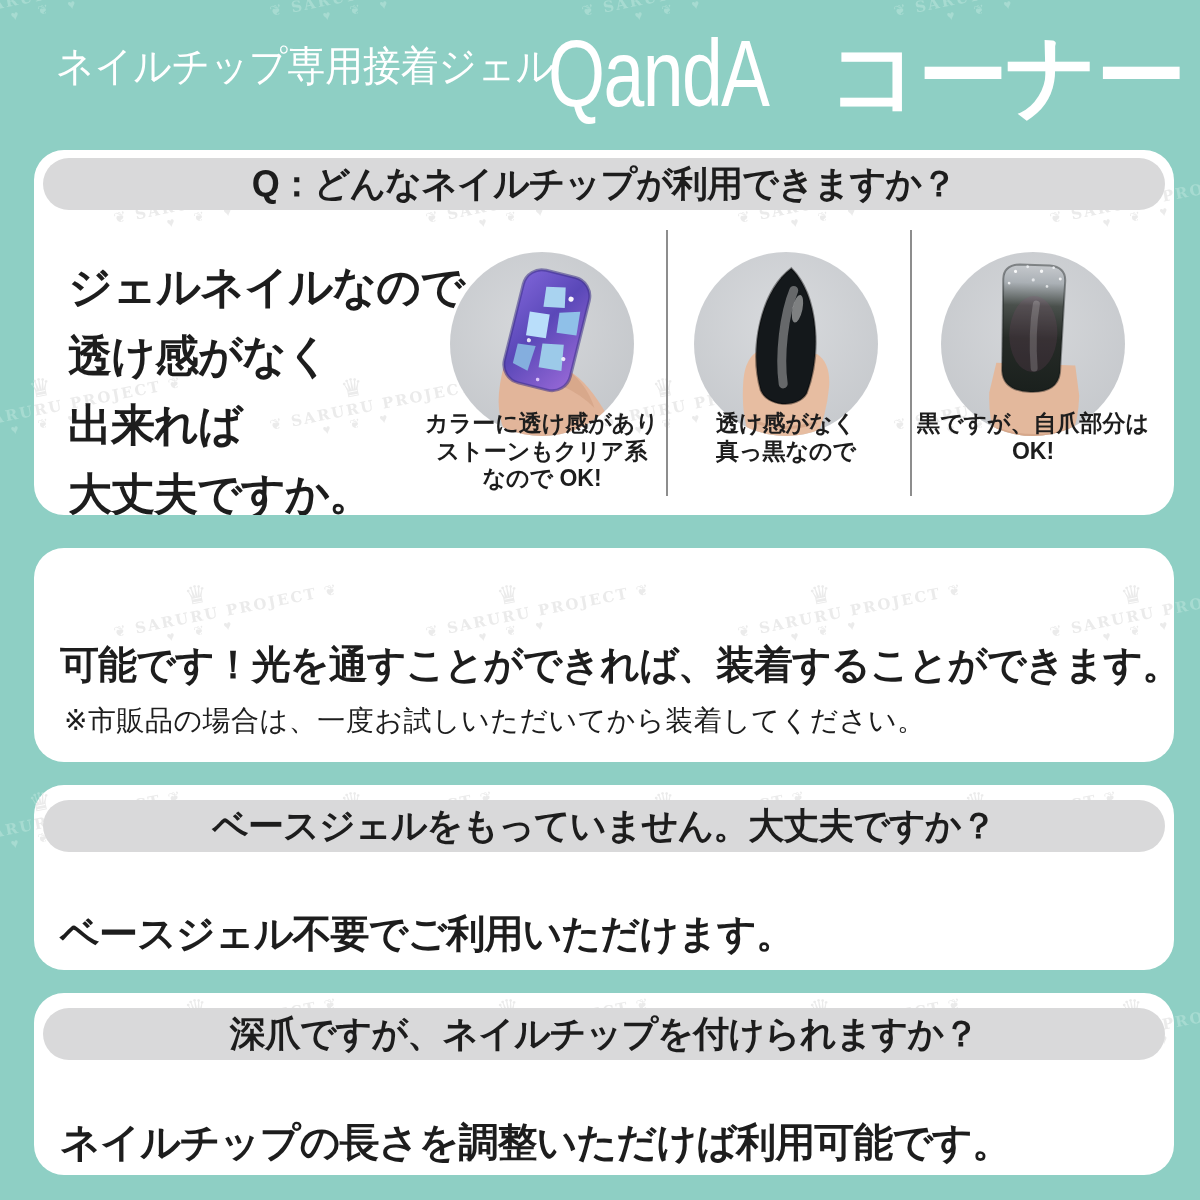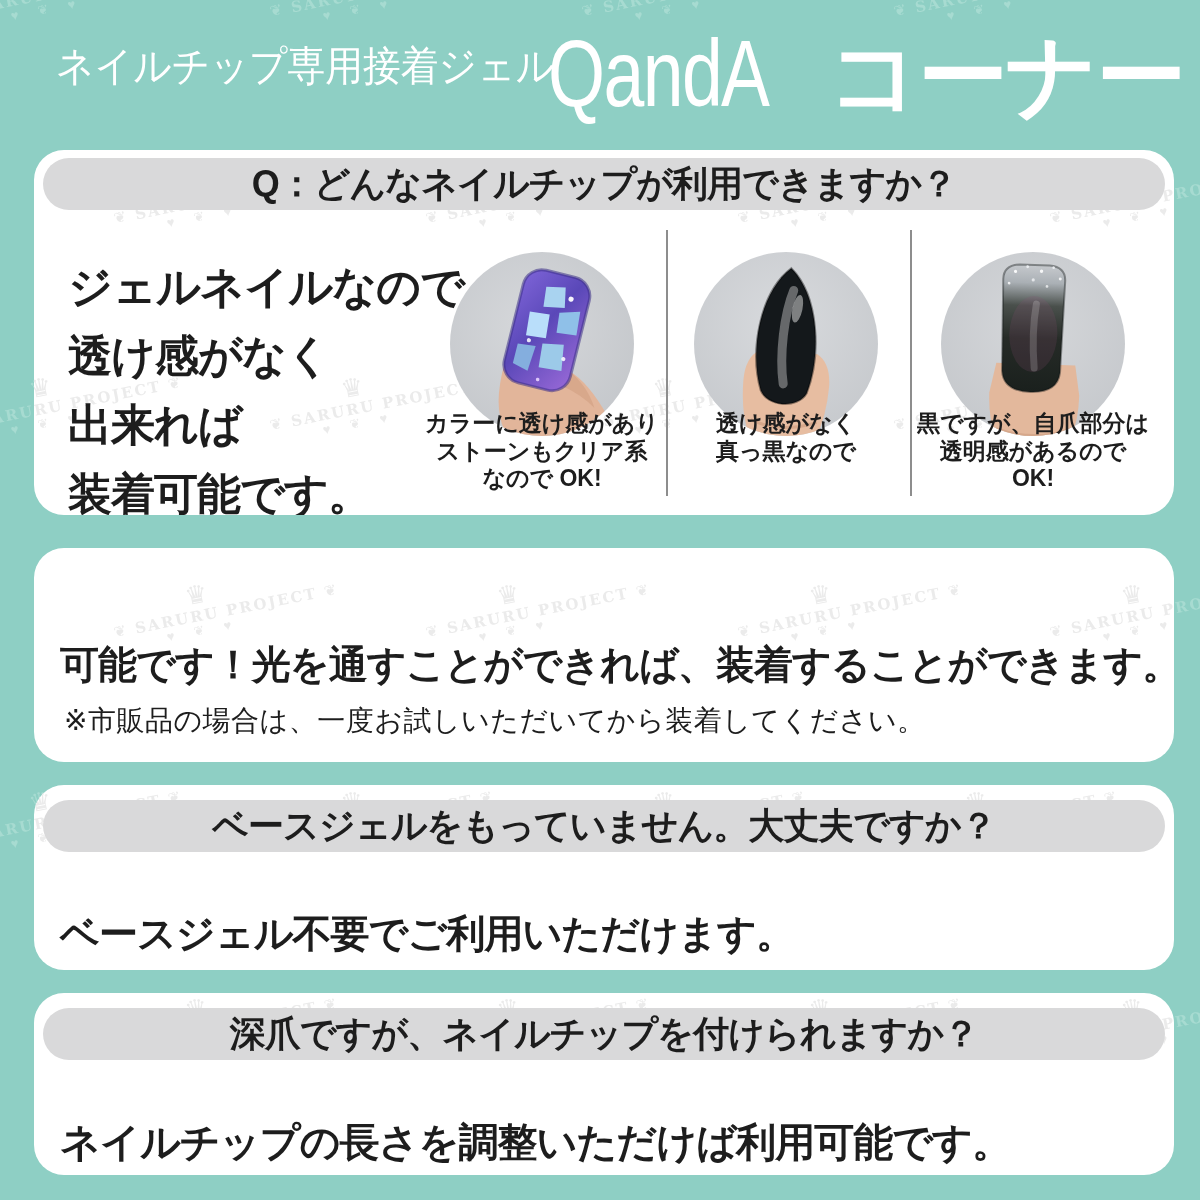--- a/index.html
+++ b/index.html
@@ -243,21 +243,21 @@
       </div>
 
     <div class="qbar">
       <span>Q：どんなネイルチップが利用できますか？</span>
     </div>
 
     <div class="lead">
       <span>ジェルネイルなので、</span>
       <span>透け感がなく</span>
       <span>出来れば</span>
-      <span>装着可能です。</span>
+      <span>大丈夫ですか。</span>
     </div>
 
     <figure class="example ex1">
       <div class="photo">
         <svg viewBox="0 0 184 184" width="184" height="184">
           <defs>
             <radialGradient id="pbg1" cx="45%" cy="40%" r="78%">
               <stop offset="0" stop-color="#d6d8db"></stop>
                 <stop offset="1" stop-color="#c1c4c8"></stop>
             </radialGradient>
@@ -368,21 +368,20 @@
               <circle cx="66" cy="32" r="1.4" fill="#ffffff" opacity=".8"></circle>
               <circle cx="90" cy="28" r="1.6" fill="#f4f6f8" opacity=".75"></circle>
               <circle cx="104" cy="34" r="1.4" fill="#ffffff" opacity=".7"></circle>
               <path d="M94 52 Q90 80 94 116" stroke="#ffffff" stroke-opacity=".18" stroke-width="7" fill="none" stroke-linecap="round"></path>
             </g>
           </g>
         </svg>
       </div>
       <figcaption class="caption">
         <span>黒ですが、自爪部分は</span>
-        <span>透明感があるので</span>
         <span>OK!</span>
       </figcaption>
     </figure>
   </section>
 
   <section class="card card2">
     <div class="wm-layer">
         <div class="wm-badge" style="left: 77px; top: 33px;">
           <div class="wm-crown">♛</div>
           <div class="wm-text">❦ SARURU PROJECT ❦</div>

